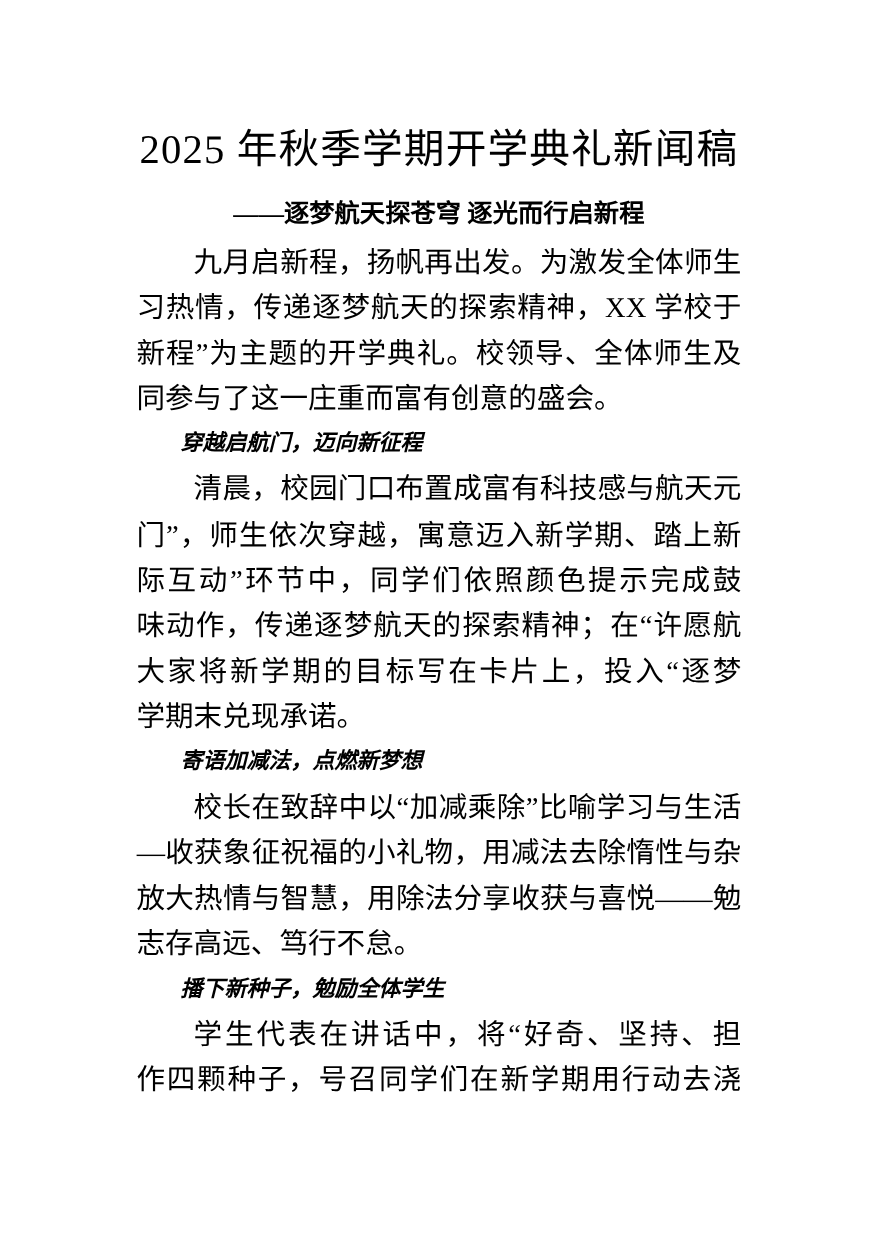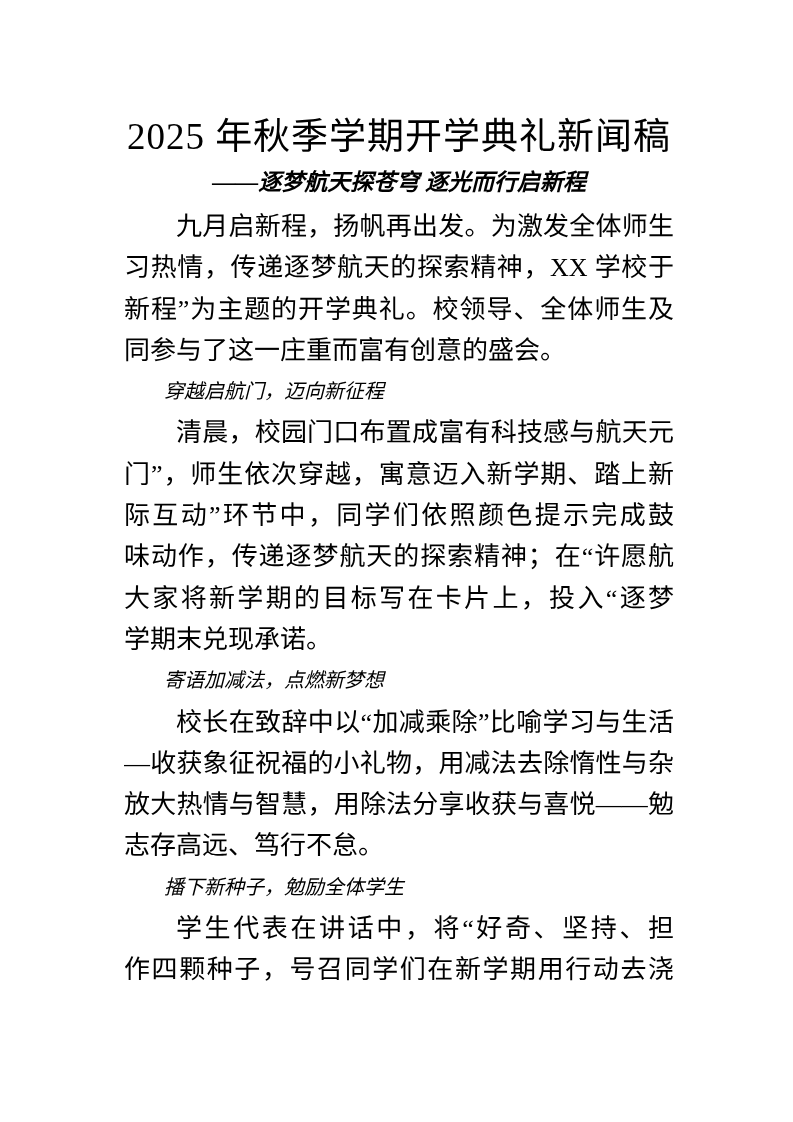--- a/index.html
+++ b/index.html
@@ -24,23 +24,23 @@
   .doc-title {
     margin: 0;
     font-size: 37px;
     font-weight: normal;
     line-height: 52px;
     text-align: center;
     white-space: nowrap;
     letter-spacing: 1px;
   }
   .doc-subtitle {
+    margin-top: 12px;
     font-size: 23px;
     font-weight: bold;
-    font-style: italic;
     line-height: 40px;
     text-align: center;
     white-space: nowrap;
   }
   .doc-body {
     margin-top: 3px;
   }
   .line {
     height: 41.3px;
     line-height: 41.3px;
@@ -52,21 +52,21 @@
   .line.first {
     text-indent: 2em;
   }
   .line.last {
     text-align-last: left;
   }
   .heading {
     height: 41.3px;
     line-height: 41.3px;
     font-size: 20px;
-    font-weight: normal;
+    font-weight: bold;
     font-style: italic;
     text-indent: 2em;
     overflow: hidden;
   }
 </style>
 </head>
 <body>
 
 <div class="page">
   <h1 class="doc-title">2025 年秋季学期开学典礼新闻稿</h1>

